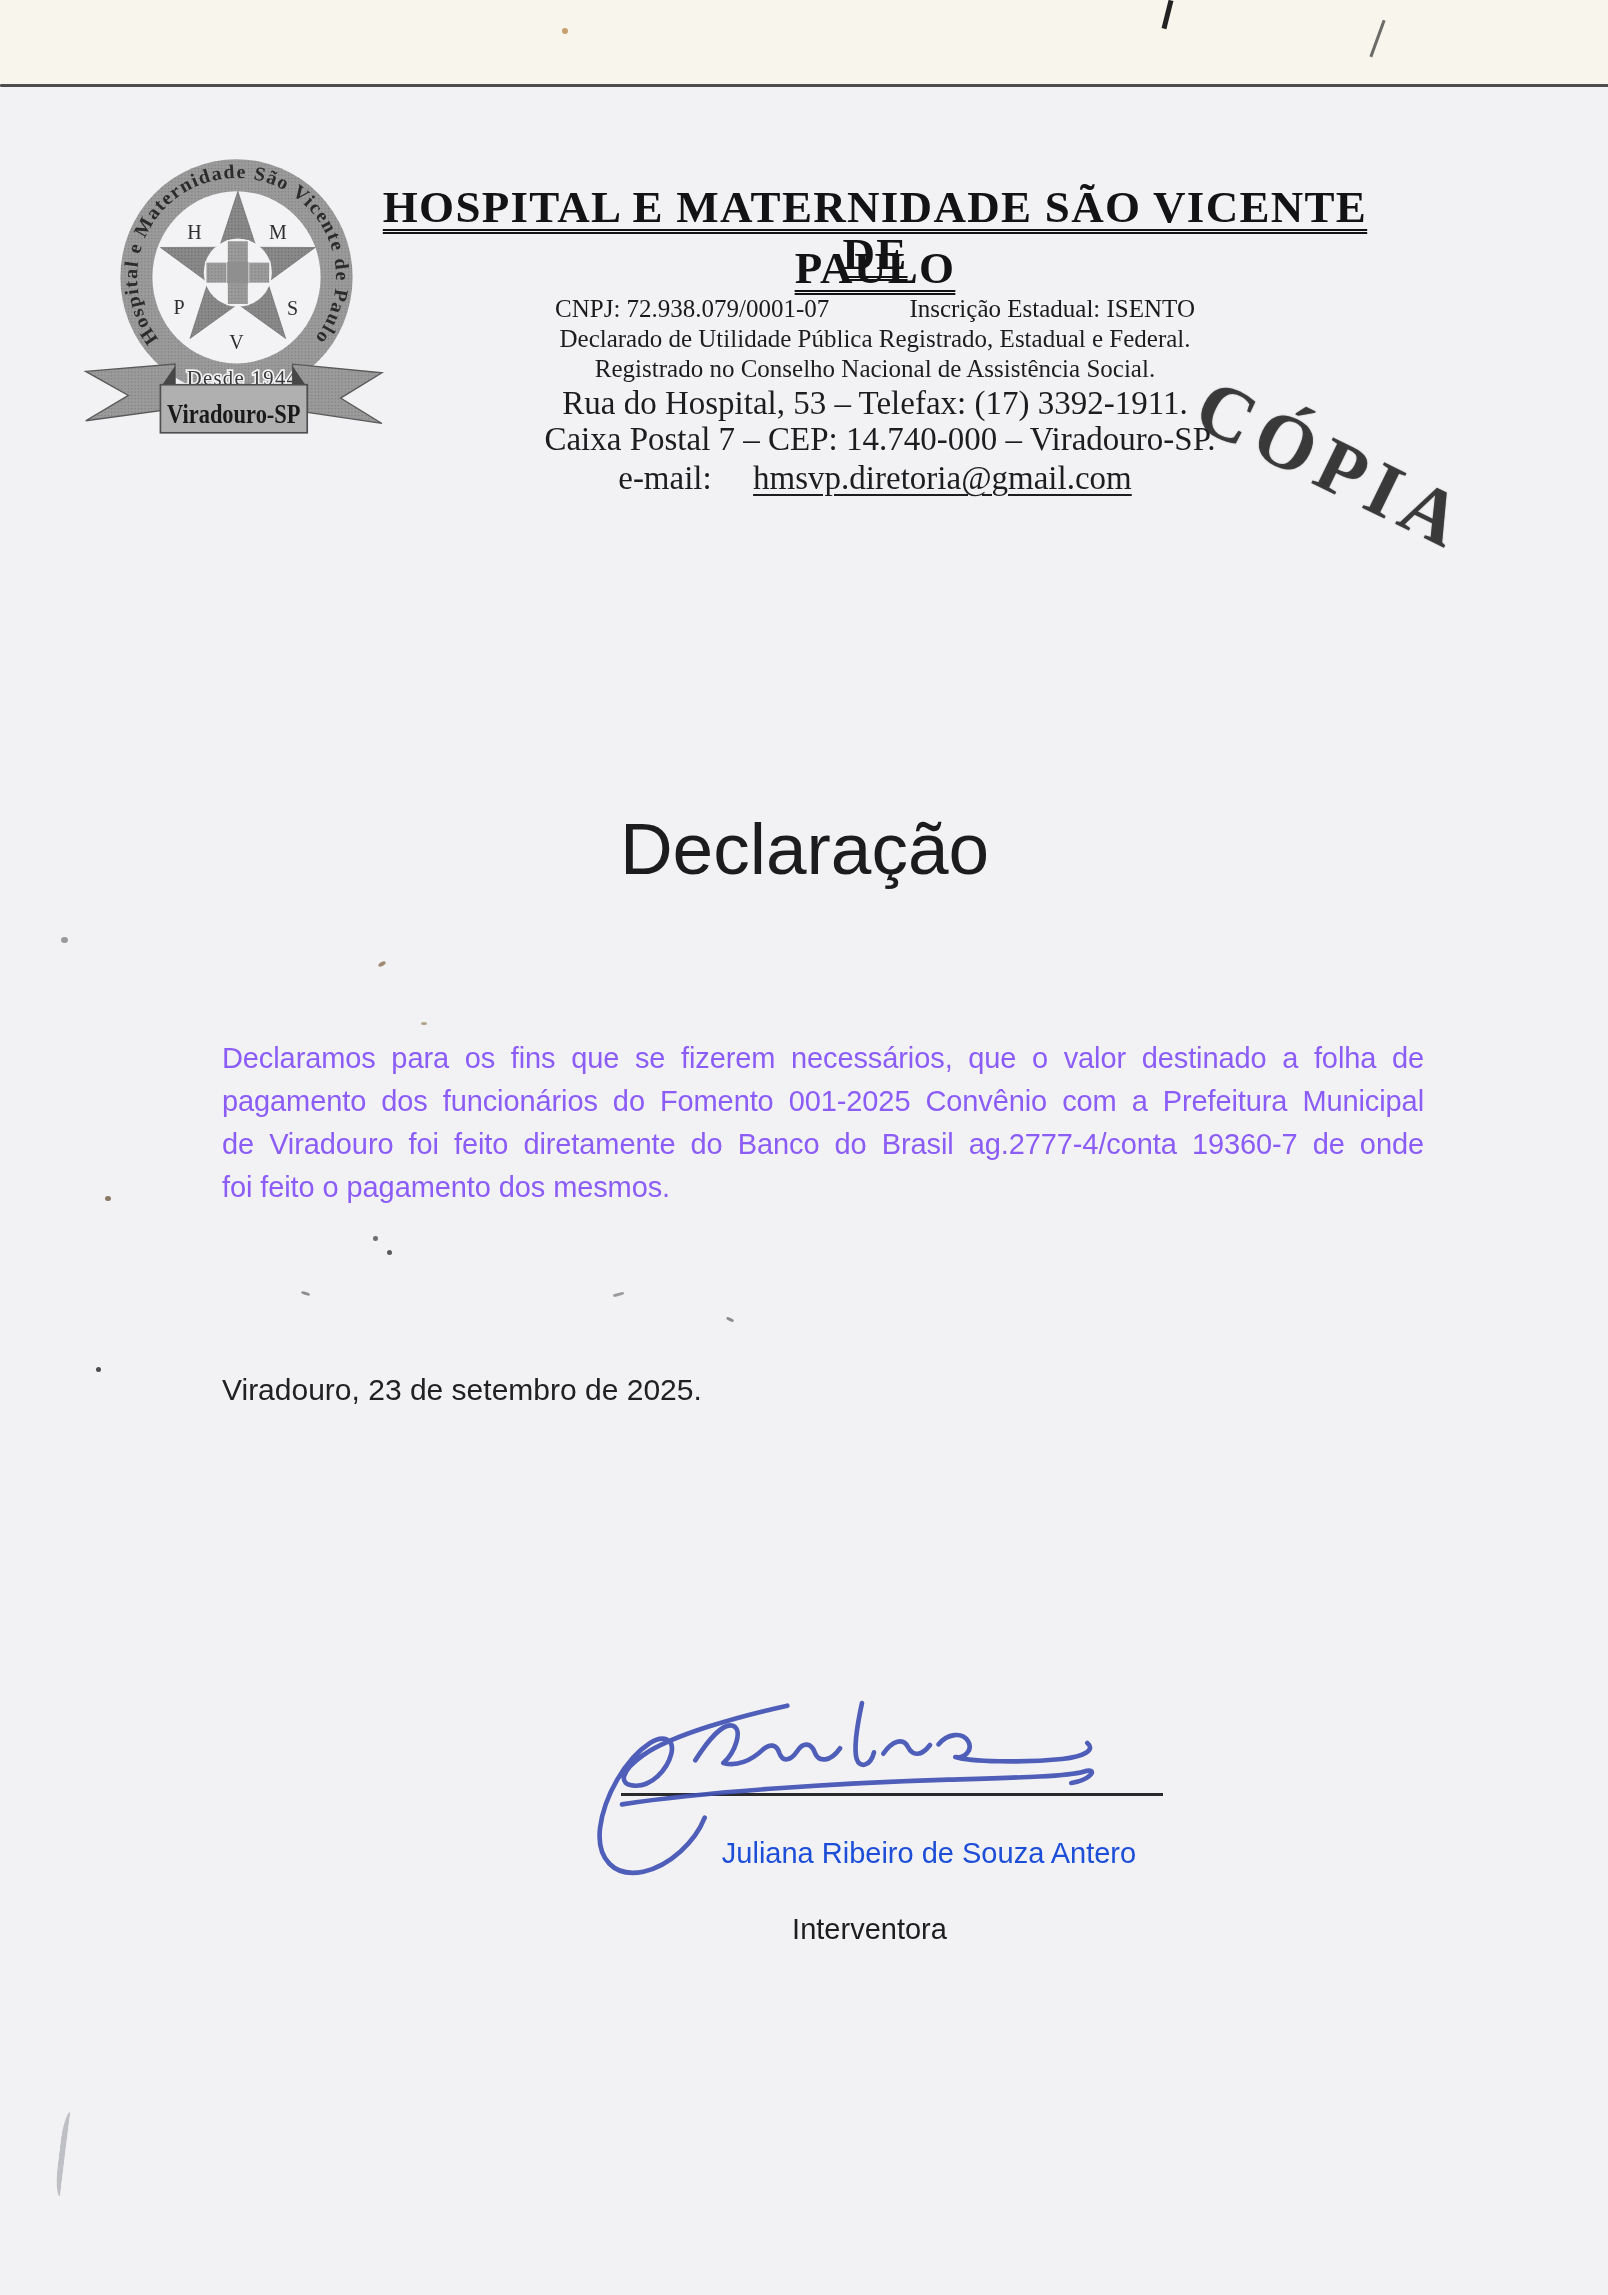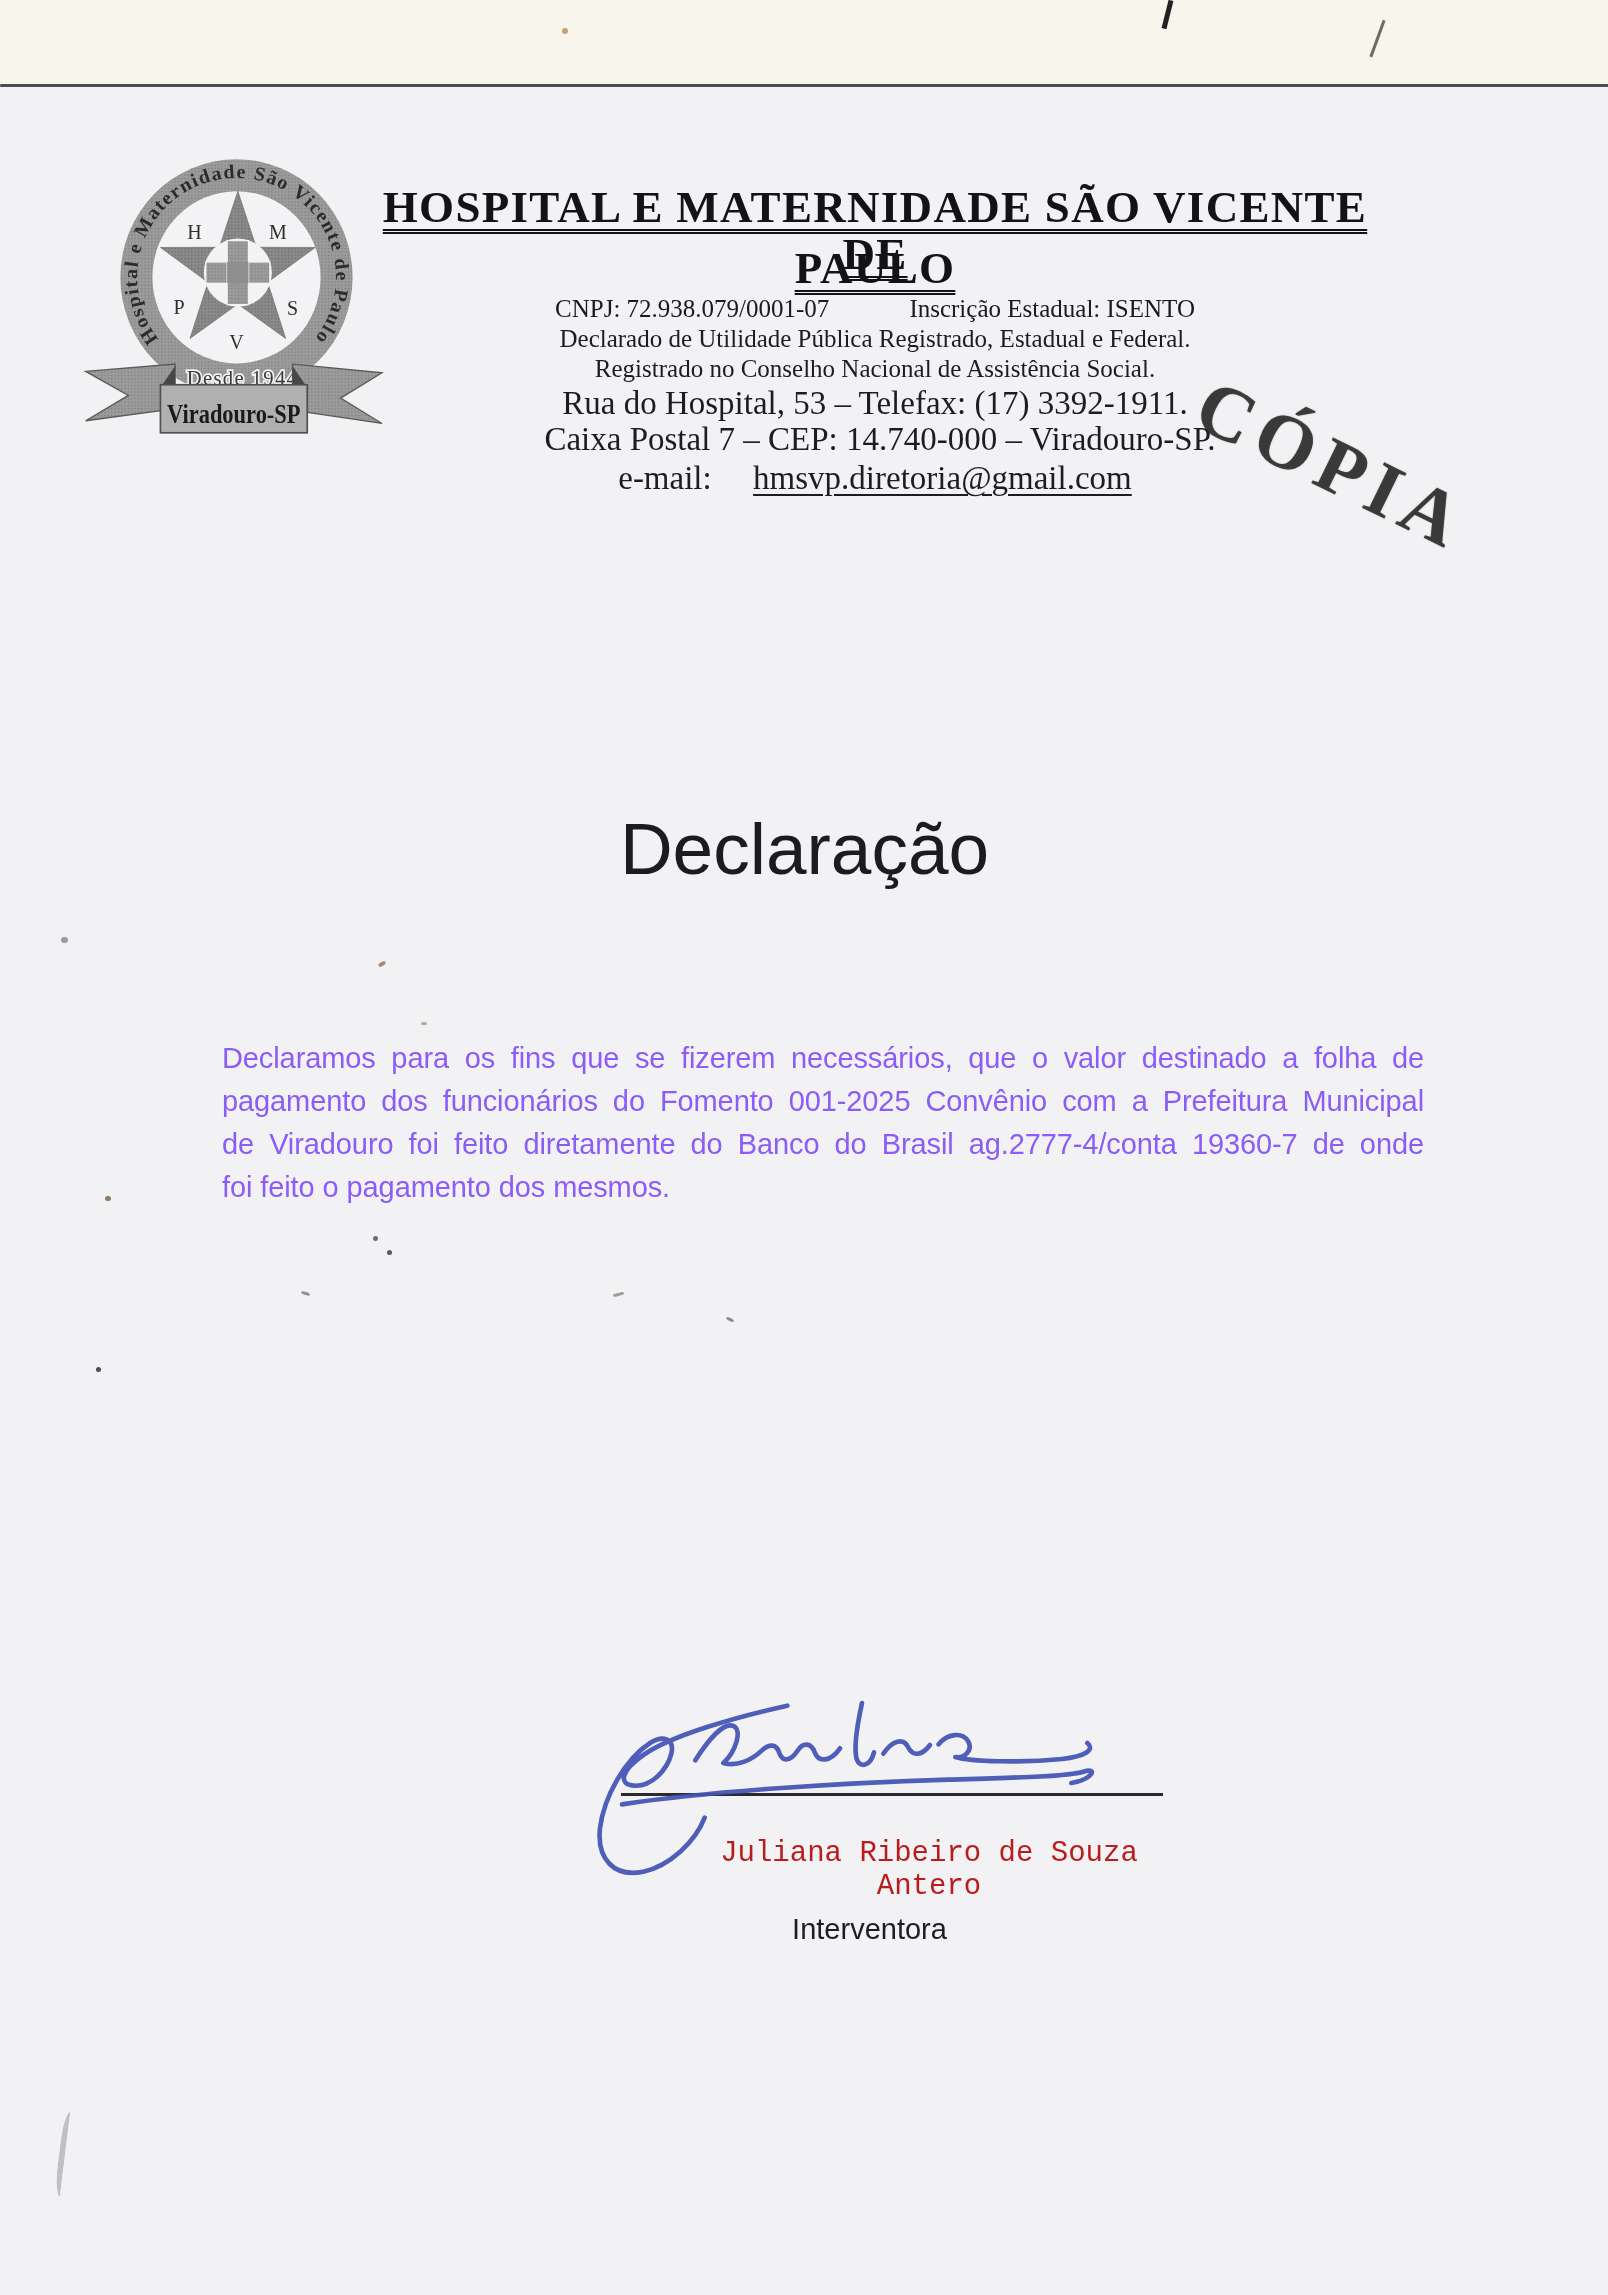--- a/index.html
+++ b/index.html
@@ -48,21 +48,21 @@
   .body-block{position:absolute;left:222px;top:1037px;width:1202px;
     font-family:"Liberation Sans",sans-serif;font-size:29px;color:#8b5cf6;letter-spacing:-0.1px;}
   .body-line{line-height:43px;height:43px;white-space:normal;}
   .just{text-align:justify;text-align-last:justify;}
   .date-line{position:absolute;left:222px;top:1373px;font-family:"Liberation Sans",sans-serif;font-size:30px;color:#212124;}
 
   
   .sig-rule{position:absolute;left:621px;top:1793px;width:542px;height:3.3px;background:#2a2a2c;}
   .sig-svg{position:absolute;left:588px;top:1683px;}
   .sig-name{position:absolute;left:695px;top:1837px;width:468px;text-align:center;
-    font-family:Liberation Mono, monospace;font-size:29px;color:#b91c1c;}
+    font-family:Liberation Sans, sans-serif;font-size:29px;color:#1d4ed8;}
   .sig-role{position:absolute;left:669px;top:1913px;width:401px;text-align:center;
     font-family:"Liberation Sans",sans-serif;font-size:29px;color:#1e1e21;}
 
   .logo-svg{position:absolute;left:67px;top:147px;}
 </style>
 </head>
 <body>
 
 <div class="page">
 
@@ -127,20 +127,21 @@
 
   <div class="doc-title">Declaração</div>
 
   <div class="body-block">
     <div class="body-line just">Declaramos para os fins que se fizerem necessários, que o valor destinado a folha de</div>
     <div class="body-line just">pagamento dos funcionários do Fomento 001-2025 Convênio com a Prefeitura Municipal</div>
     <div class="body-line just">de Viradouro foi feito diretamente do Banco do Brasil ag.2777-4/conta 19360-7 de onde</div>
     <div class="body-line">foi feito o pagamento dos mesmos.</div>
   </div>
 
+  <div class="date-line">Viradouro, 23 de setembro de 2025.</div>
 
   <div class="sig-rule"></div>
   <svg class="sig-svg" width="548" height="220" viewBox="880 2520 820 330">
     <g fill="none" stroke="#4353b5" stroke-width="7" stroke-linecap="round" stroke-linejoin="round" opacity="0.93">
       <path d="M 1178 2554 C 1105 2570 1005 2598 962 2628 C 928 2652 924 2672 948 2674 C 974 2676 998 2650 1004 2626 C 1009 2604 992 2597 972 2610 C 935 2634 903 2690 897 2738 C 892 2784 918 2812 962 2803 C 1002 2794 1040 2758 1054 2722"></path>
       <path d="M 1040 2636 C 1060 2604 1082 2580 1096 2584 C 1112 2589 1100 2624 1082 2640 C 1102 2646 1124 2636 1140 2621 C 1152 2610 1162 2612 1166 2625 C 1171 2639 1183 2637 1193 2622 C 1202 2608 1214 2610 1219 2624 C 1225 2640 1243 2638 1257 2618"></path>
       <path d="M 1290 2550 C 1283 2582 1277 2616 1282 2634 C 1287 2649 1303 2644 1308 2624"></path>
       <path d="M 1322 2626 C 1336 2606 1352 2602 1359 2616 C 1366 2630 1379 2630 1392 2613"></path>
       <path d="M 1405 2612 C 1418 2596 1440 2593 1449 2607 C 1457 2620 1444 2634 1430 2631 C 1452 2638 1530 2640 1590 2634 C 1625 2630 1640 2620 1628 2610"></path>
       <path d="M 930 2702 C 1060 2682 1260 2670 1420 2665 C 1520 2662 1600 2660 1622 2653 C 1645 2646 1636 2664 1604 2670"></path>

